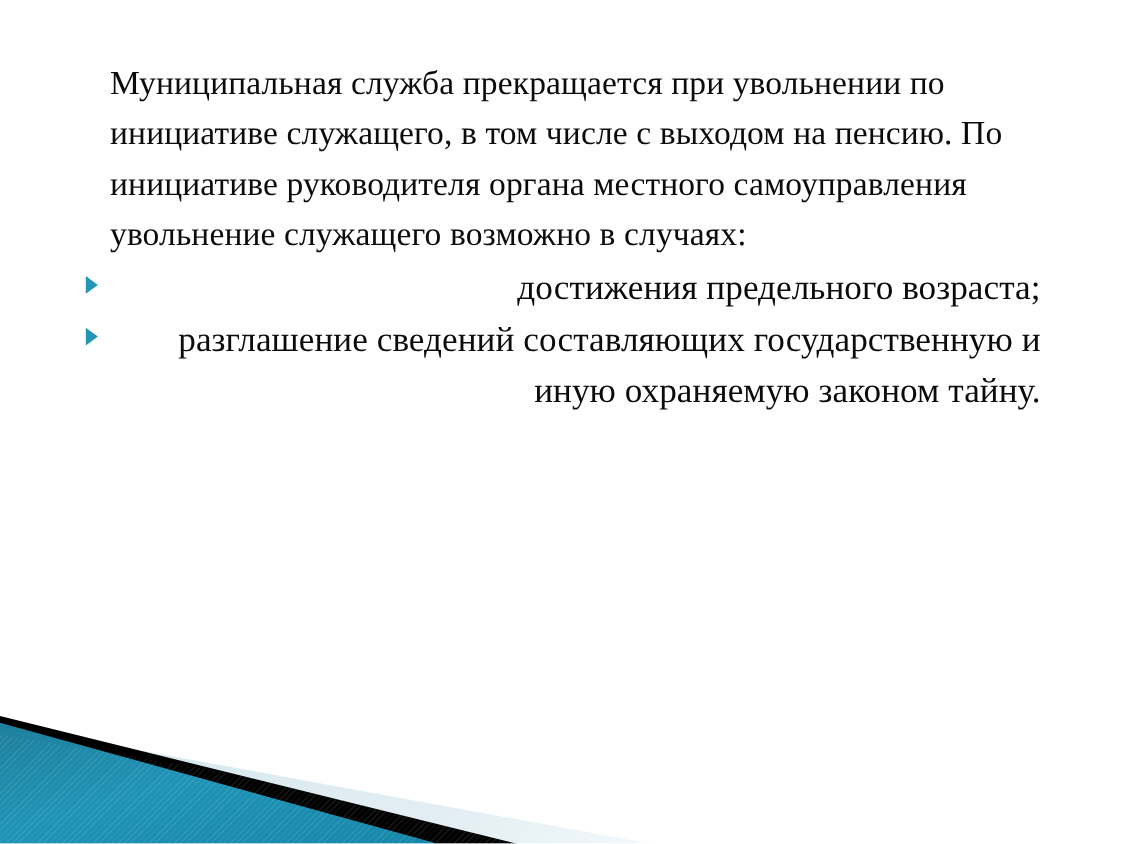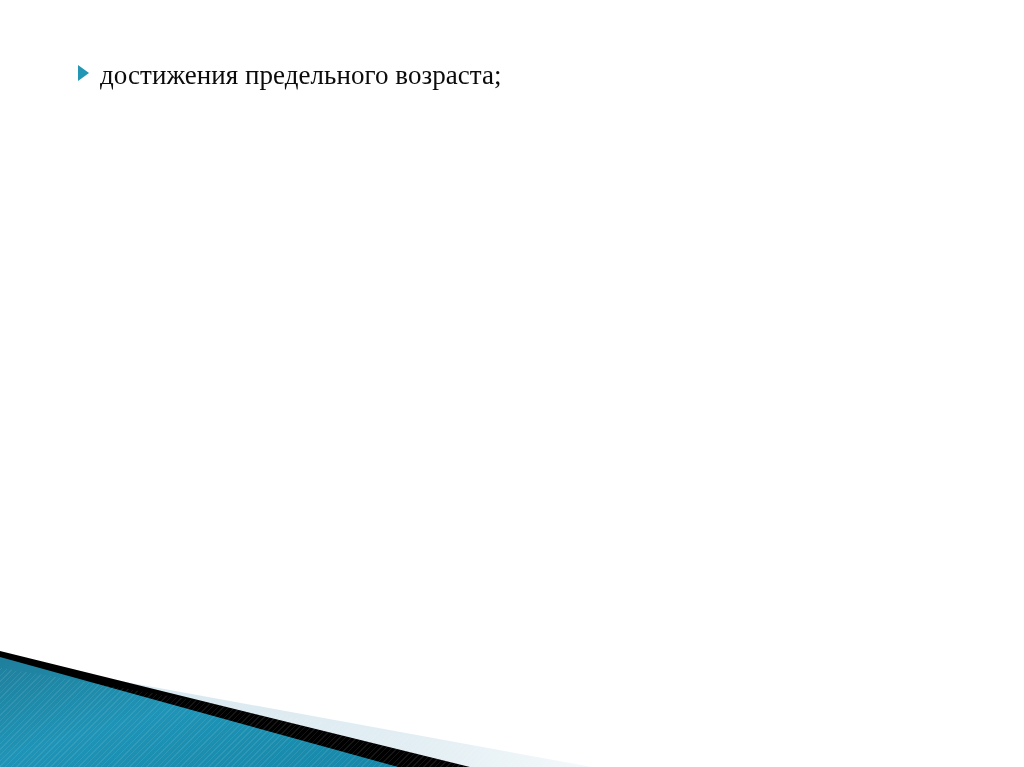--- a/index.html
+++ b/index.html
@@ -42,25 +42,26 @@
 
   ul#bullets {
     list-style: none;
     margin: 0;
     padding: 0;
   }
 
   li.bullet {
     position: relative;
     padding-left: 34px;
-    font-size: 27px;
+    font-size: 32px;
     line-height: 46px;
     color: #0b0b0b;
     margin: 0 0 1px 0;
     letter-spacing: 0.05px;
+    text-align: right;
   }
 
   li.bullet .marker {
     position: absolute;
     left: 12px;
     top: 13px;
     width: 0;
     height: 0;
     border-top: 8.5px solid transparent;
     border-bottom: 8.5px solid transparent;
@@ -102,30 +103,35 @@
     pointer-events: none;
   }
 </style>
 </head>
 <body>
 
 <div id="slide">
 
   <div id="content">
 
+    <p class="para">Муниципальная служба прекращается при увольнении по инициативе служащего, в том числе с выходом на пенсию. По инициативе руководителя органа местного самоуправления увольнение служащего возможно в случаях:</p>
 
     <ul id="bullets">
 
       <li class="bullet">
         <span class="marker"></span>
         <span class="btext">достижения предельного возраста;</span>
       </li>
 
 
 
+      <li class="bullet">
+        <span class="marker"></span>
+        <span class="btext">разглашение сведений составляющих государственную и иную охраняемую законом тайну.</span>
+      </li>
 
     </ul>
   </div>
 
   <div id="decor">
     <svg viewBox="0 0 1024 160" preserveAspectRatio="none" aria-hidden="true">
       <defs>
         <linearGradient id="tealgrad" x1="0" y1="0" x2="1" y2="1">
           <stop offset="0%" stop-color="#1f7f9c"></stop>
           <stop offset="45%" stop-color="#1f94b6"></stop>

